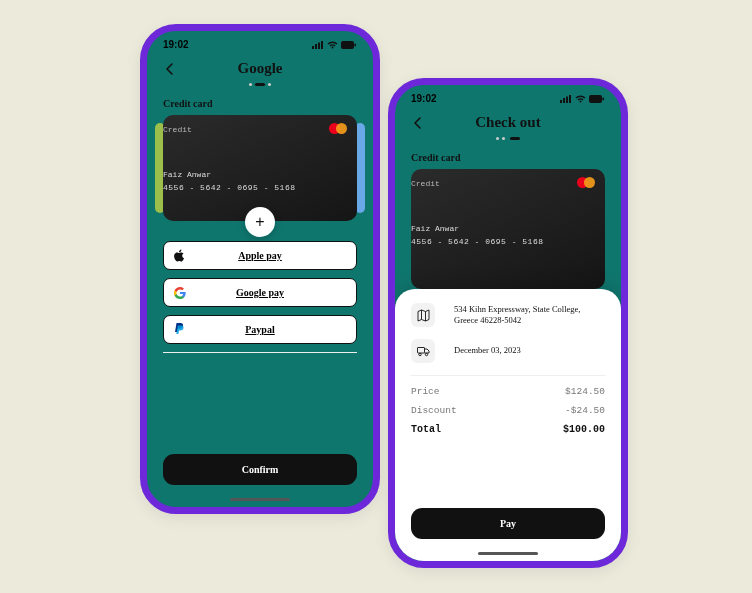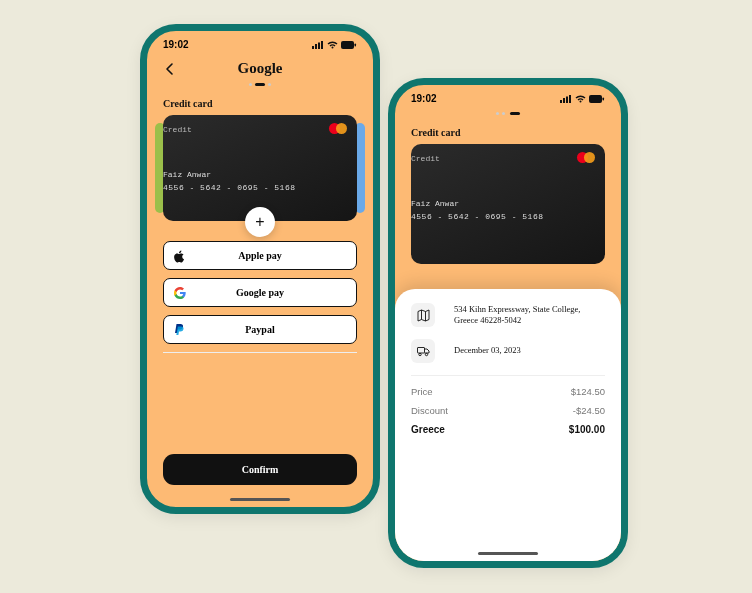--- a/index.html
+++ b/index.html
@@ -8,22 +8,22 @@
     width: 752px;
     height: 593px;
     font-family: Georgia, 'Times New Roman', serif;
     position: relative;
     overflow: hidden;
   }
   .phone {
     position: absolute;
     width: 240px;
     height: 490px;
-    background: #fdba74;
-    border: 7px solid #0f766e;
+    background: #0f766e;
+    border: 7px solid #6d28d9;
     border-radius: 36px;
     overflow: hidden;
     box-shadow: 0 4px 16px rgba(0,0,0,0.08);
   }
   .phone.left { left: 140px; top: 24px; }
   .phone.right { left: 388px; top: 78px; }
   .status-bar {
     display: flex;
     justify-content: space-between;
     align-items: center;
@@ -126,24 +126,26 @@
   .opt-btn {
     width: 100%;
     border: 1px solid #111;
     border-radius: 7px;
     background: #fff;
     padding: 8px 10px;
     font-size: 10px;
     font-weight: 600;
     margin-bottom: 8px;
     display: flex;
+    align-items: center;
     justify-content: center;
     position: relative;
     cursor: pointer;
     font-family: Georgia, serif;
+    text-decoration: underline;
   }
   .opt-btn .ic {
     position: absolute;
     left: 10px;
     display: flex;
     align-items: center;
   }
   .divider { height: 1px; background: #eee; margin: 2px 0 8px 0; }
   .primary-btn {
     position: absolute;
@@ -206,21 +208,21 @@
     line-height: 1.35;
     color: #111;
     font-family: Georgia, serif;
   }
   .sheet .divider { margin: 4px 0 10px 0; }
   .price-row {
     display: flex;
     justify-content: space-between;
     font-size: 9.5px;
     margin-bottom: 8px;
-    font-family: Liberation Sans, sans-serif;
+    font-family: Liberation Mono, monospace;
   }
   .price-row.muted { color: #777; }
   .price-row.total { font-weight: 700; color: #111; font-size: 10px; }
   .sheet .primary-btn { bottom: 22px; }
   .dots-row.checkout .bar { margin-left: 2px; }
 </style>
 </head>
 <body>
 
 <div class="phone left">
@@ -323,20 +325,28 @@
       <svg width="11" height="8" viewBox="0 0 11 8">
           <path d="M5.5 7.5a1 1 0 100-2 1 1 0 000 2zM2.5 4.5a4.5 4.5 0 016 0l-1 1a3 3 0 00-4 0l-1-1zM.5 2.5a7.5 7.5 0 0110 0l-1 1a6 6 0 00-8 0l-1-1z" fill="#111"></path>
         </svg>
       <svg width="16" height="8" viewBox="0 0 16 8">
           <rect x="0" y="0" width="13" height="8" rx="2" fill="#111"></rect>
           <rect x="13.5" y="2.5" width="1.5" height="3" rx="0.7" fill="#111"></rect>
         </svg>
     </span>
   </div>
 
+  <div class="header">
+    <span class="back-icon">
+      <svg width="14" height="14" viewBox="0 0 14 14">
+          <path d="M9 2L4 7l5 5" stroke="#111" stroke-width="1.6" fill="none" stroke-linecap="round" stroke-linejoin="round"></path>
+        </svg>
+    </span>
+    <span class="title">Check out</span>
+  </div>
   <div class="dots-row checkout">
     <span class="dot"></span>
       <span class="dot"></span>
       <span class="bar"></span>
   </div>
 
   <div class="section-label">Credit card</div>
 
   <div class="card-area checkout">
     <div class="credit-card">
@@ -373,18 +383,19 @@
     <div class="divider"></div>
     <div class="price-row muted">
       <span>Price</span>
       <span>$124.50</span>
     </div>
     <div class="price-row muted">
       <span>Discount</span>
       <span>-$24.50</span>
     </div>
     <div class="price-row total">
-      <span>Greece</span>
+      <span>Total</span>
       <span>$100.00</span>
     </div>
+    <button class="primary-btn">Pay</button>
     <div class="home-ind"></div>
   </div>
 </div>
 
 </body></html>

